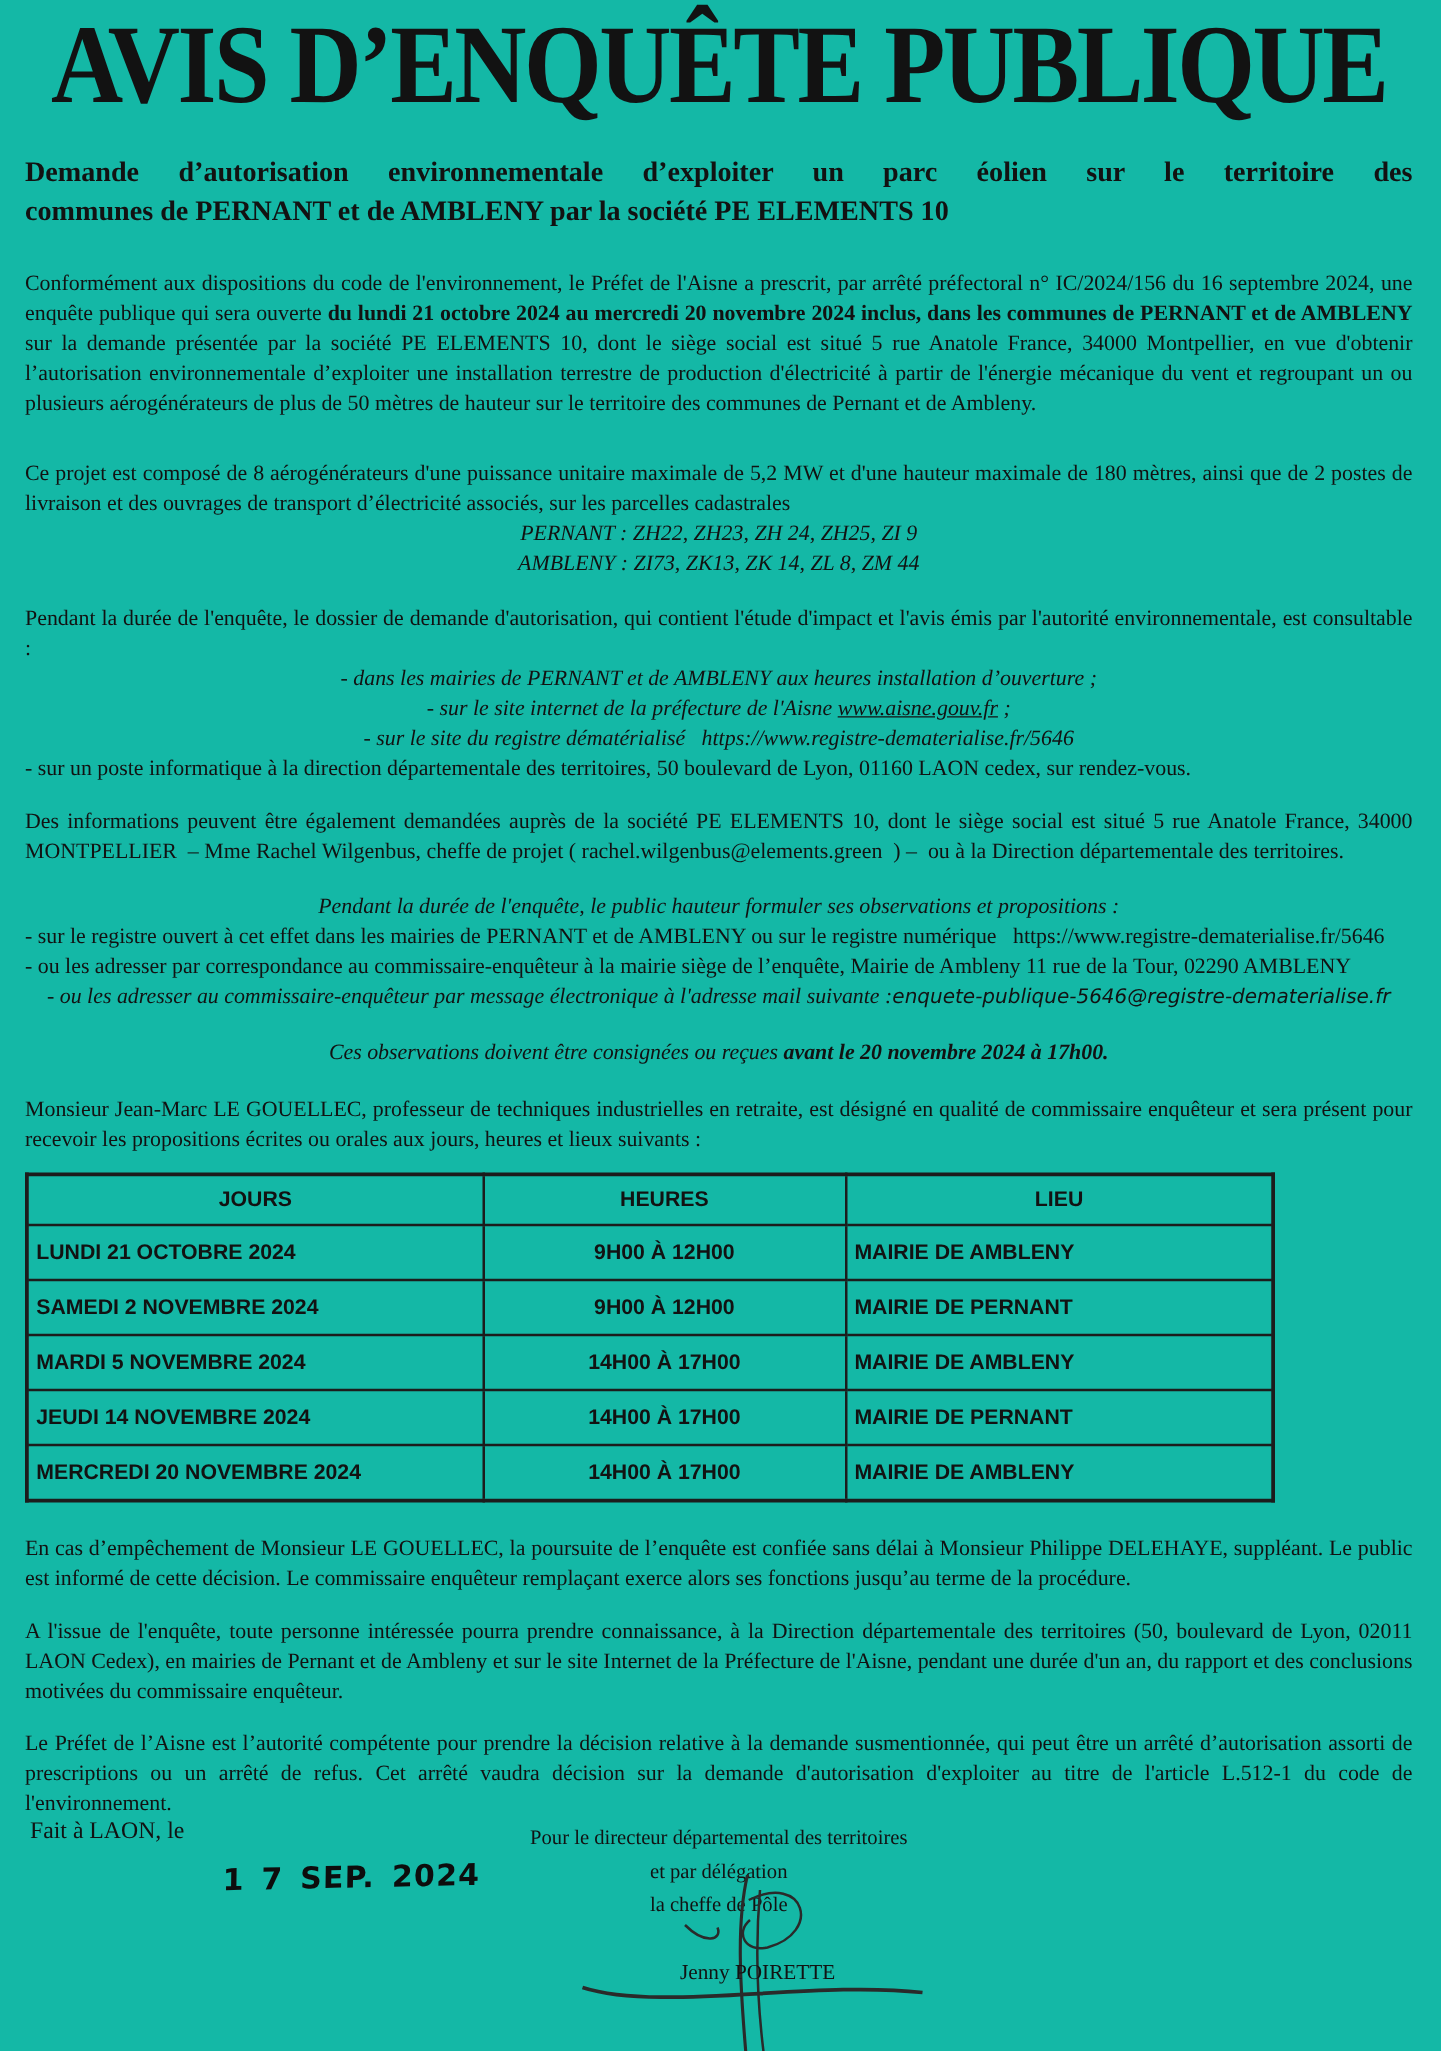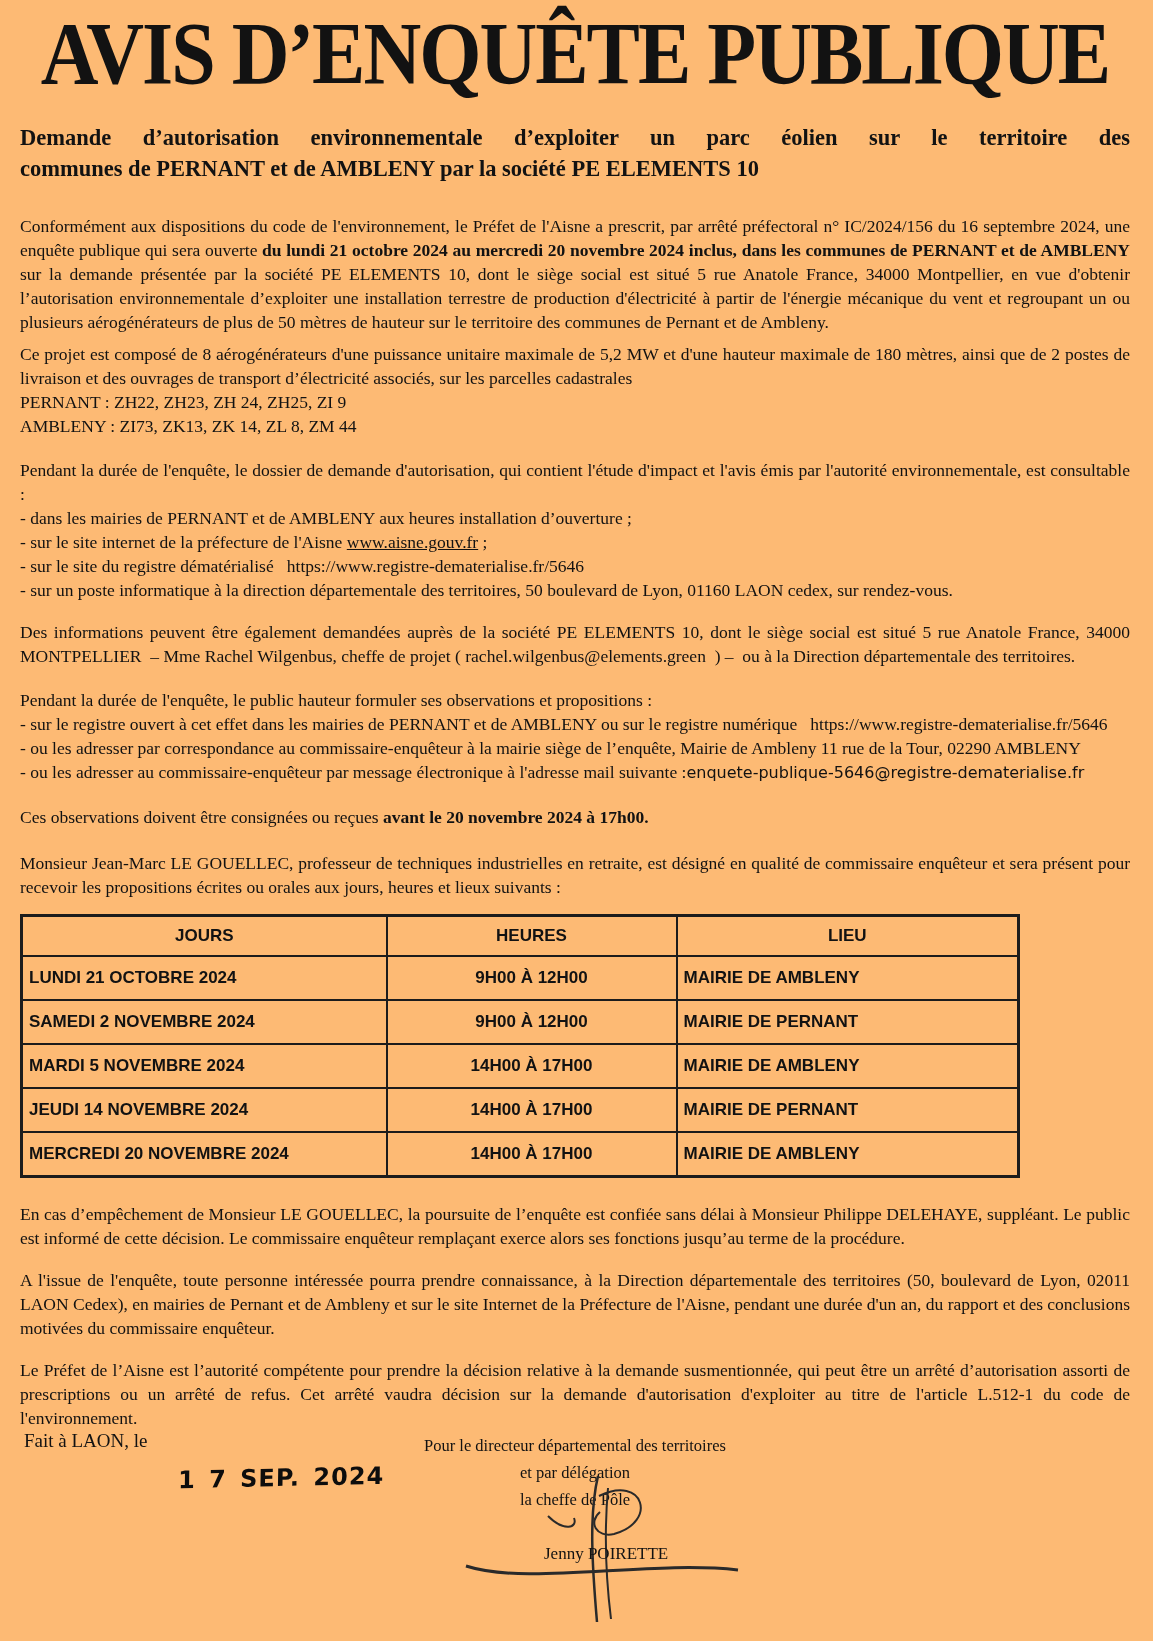--- a/index.html
+++ b/index.html
@@ -1,20 +1,20 @@
 <!DOCTYPE html>
 <html lang="fr"><head>
 <meta charset="utf-8">
 <style>
   html,body{margin:0;padding:0;background:#e8e8e8;}
   .page{
     position:relative;
     width:1153px;height:1641px;
     margin:0 auto;
-    background:#fdba74;
+    background:#14b8a6;
     box-sizing:border-box;
     padding:6px 23px 0 20px;
     font-family:"Liberation Serif", serif;
     color:#121212;
     overflow:hidden;
   }
   .title{
     margin:2px 0 0;
     font-size:80px;
     font-weight:700;
@@ -33,22 +33,22 @@
   }
   .sub-line1{text-align:justify;text-align-last:justify;}
   .sub-line2{text-align:left;}
   .body-p{
     font-size:17.5px;
     line-height:24px;
     text-align:justify;
     margin:18px 0 0;
   }
   .line{font-size:17.5px;line-height:24px;text-align:justify;}
-  .nojust{text-align:left;}
-  .mt14{margin-top:8px;}
+  .nojust{text-align:center;font-style:italic;}
+  .mt14{margin-top:32px;}
   .mt20{margin-top:20px;}
   .ulink{text-decoration:underline;}
   .sans-email{font-family:"DejaVu Sans","Liberation Sans",sans-serif;font-size:16px;}
   table.schedule{
     width:1000px;
     margin-top:15px;
     border-collapse:collapse;
     table-layout:fixed;
     font-family:"Liberation Sans","DejaVu Sans",sans-serif;
     font-size:17px;

